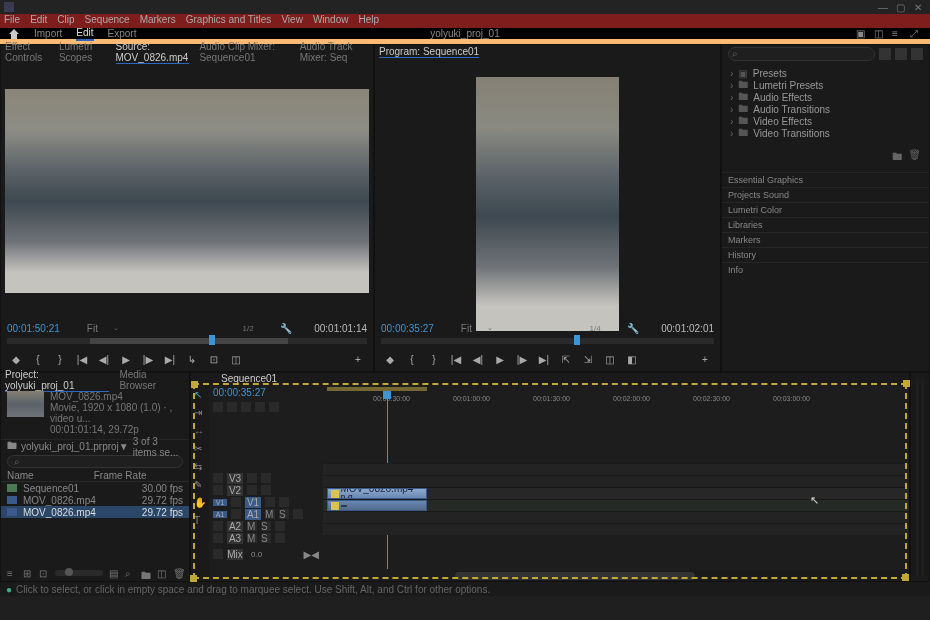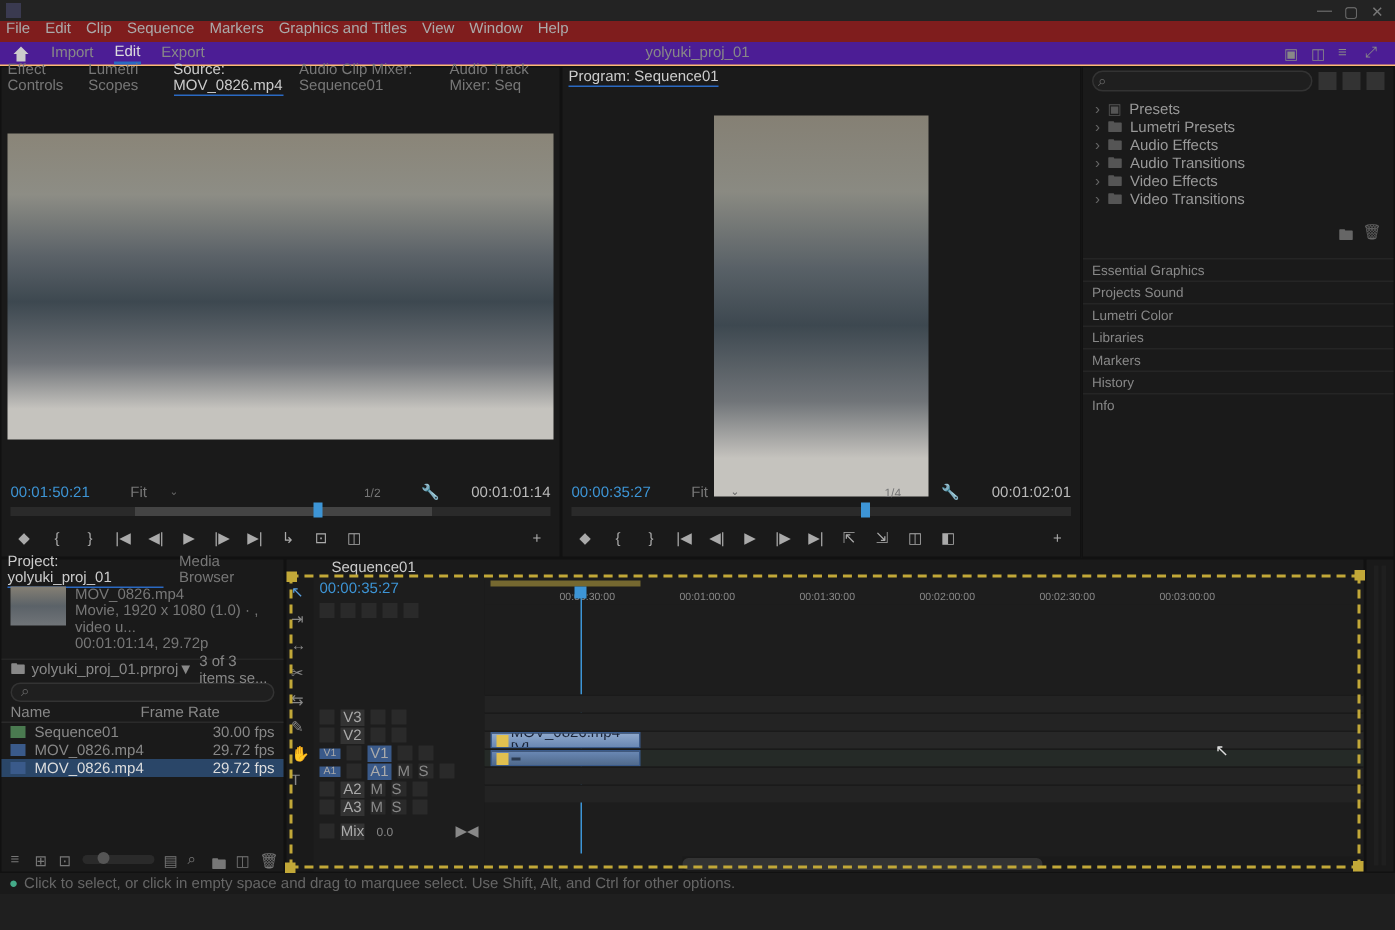--- a/index.html
+++ b/index.html
@@ -5,21 +5,21 @@
 * { margin: 0; padding: 0; box-sizing: border-box; font-family: "Segoe UI", Arial, sans-serif; font-size: 10px; }
 body { width: 930px; height: 620px; background: #1f1f1f; color: #888; overflow: hidden; position: relative; }
 
 .titlebar { height: 14px; background: #232323; display: flex; align-items: center; padding: 0 4px; font-size: 9px; color: #999; }
 .titlebar .spacer { flex: 1; }
 .titlebar .win-btn { width: 12px; height: 10px; margin-left: 6px; color: #777; }
 
 .menubar { height: 14px; background: #7f1d1d; display: flex; align-items: flex-start; padding: 0 4px; gap: 10px; font-size: 9px; color: #aaa; }
 .menubar span, .menubar .item { cursor: default; }
 
-.workspace-bar { height: 16px; background: #4c1d95; display: flex; align-items: center; padding: 0 8px; gap: 14px; font-size: 9px; border-bottom: 1px solid #fdba74; }
+.workspace-bar { height: 16px; background: #000000; display: flex; align-items: center; padding: 0 8px; gap: 14px; font-size: 9px; border-bottom: 5px solid #fdba74; }
 .workspace-bar .home-icon { width: 12px; height: 12px; }
 .workspace-bar .ws { color: #888; }
 .workspace-bar .ws.active { color: #ddd; border-bottom: 2px solid #2a69c2; padding-bottom: 1px; }
 .workspace-bar .center-title { position: absolute; left: 50%; transform: translateX(-50%); color: #888; }
 .workspace-bar .right { margin-left: auto; display: flex; gap: 6px; }
 .workspace-bar .right .ticon { width: 12px; height: 12px; color: #888; }
 
 .top-panels { display: flex; height: 328px; }
 .source-panel, .program-panel { background: #1a1a1a; border: 1px solid #111; position: relative; }
 .source-panel { width: 382px; }

